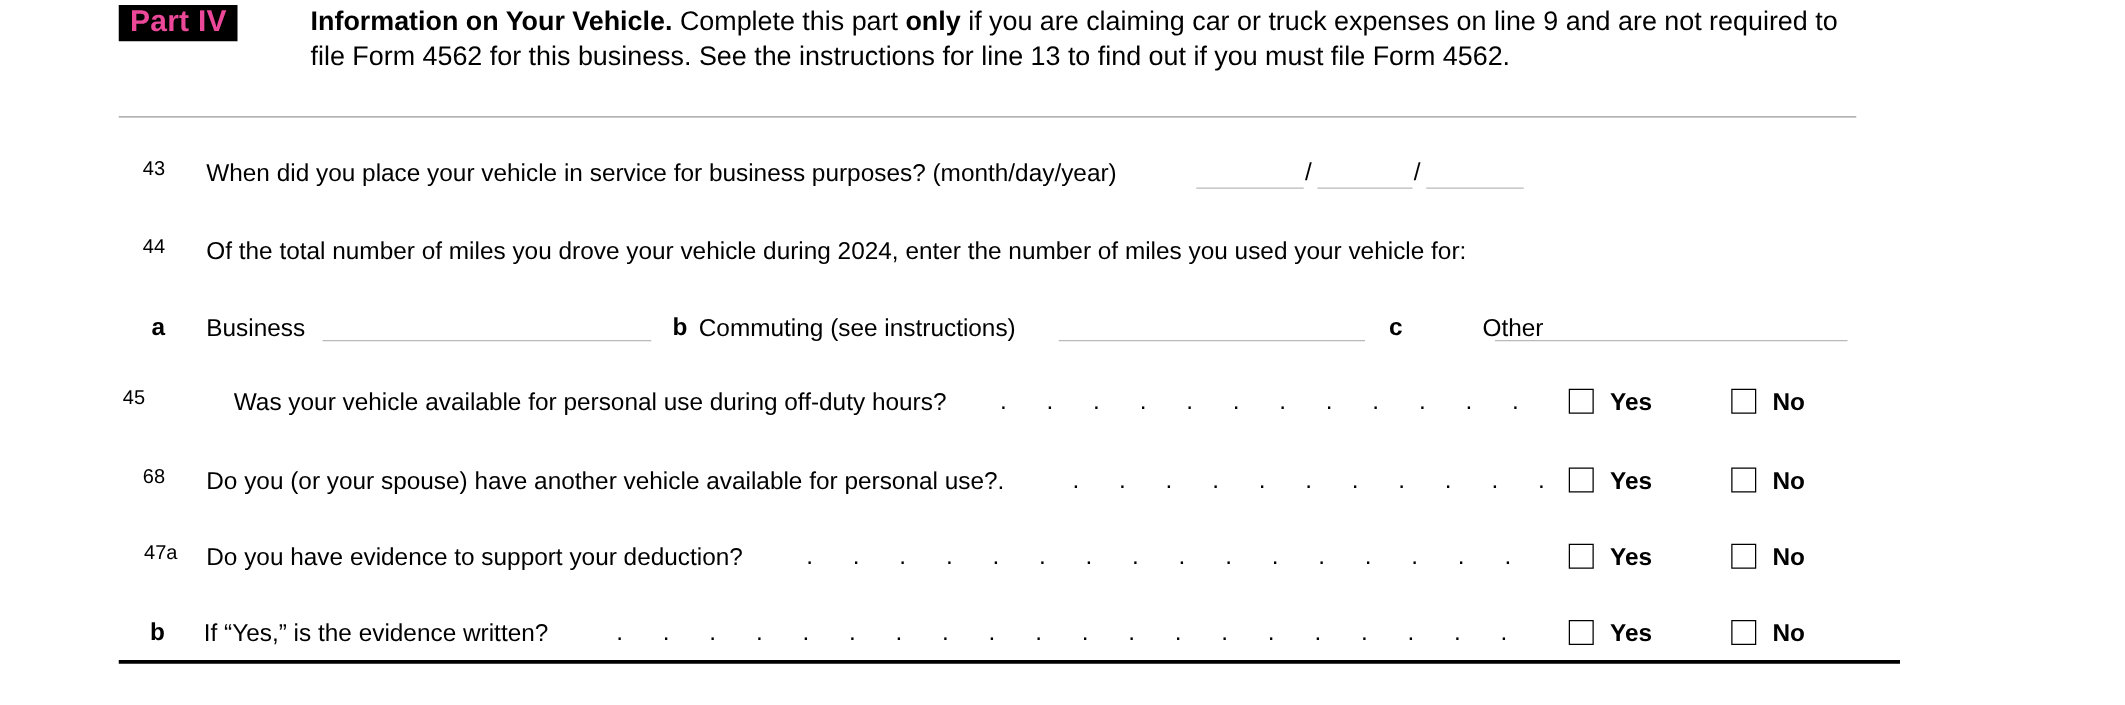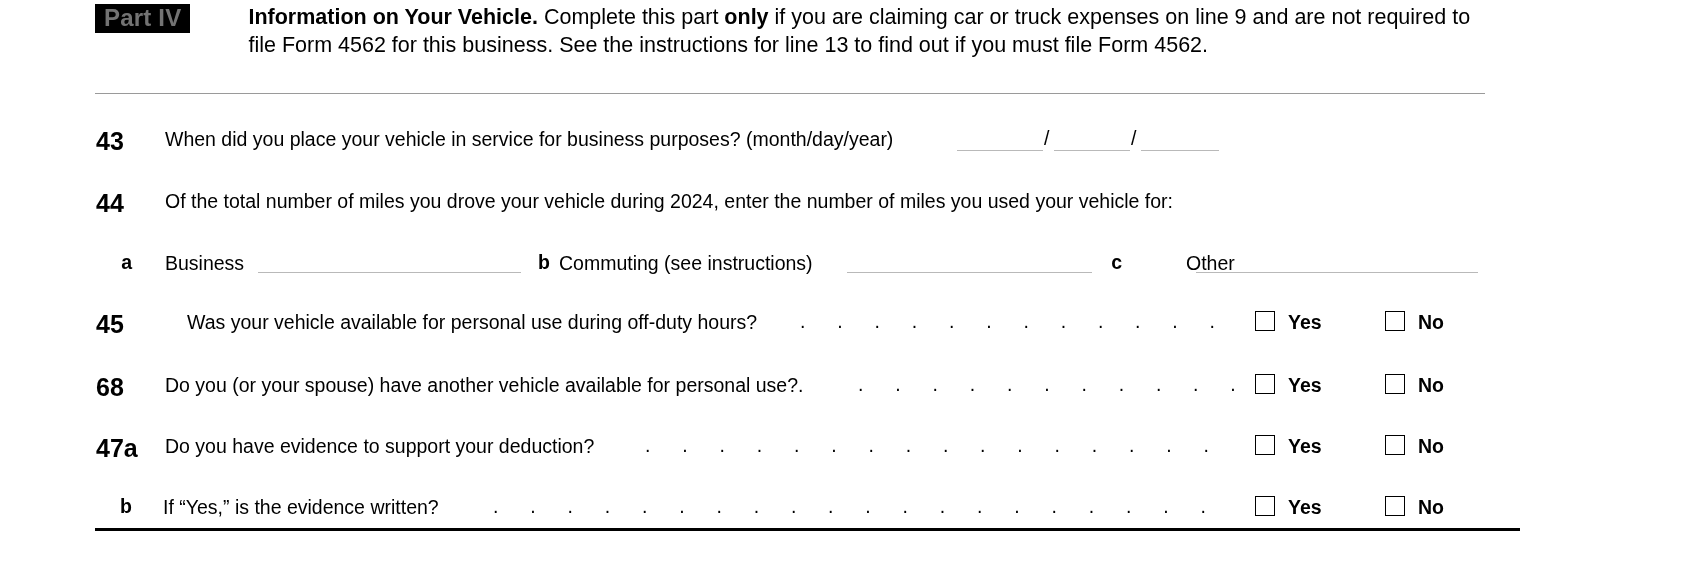--- a/index.html
+++ b/index.html
@@ -28,21 +28,21 @@
   .part-header {
     position: absolute;
     left: 95px;
     top: 4px;
     width: 1385px;
     display: flex;
     align-items: flex-start;
   }
   .part-badge {
     background: #000000;
-    color: #737373;
+    color: #ec4899;
     font-weight: bold;
     font-size: 24px;
     line-height: 1.05;
     letter-spacing: 0.2px;
     padding: 1px 9px 3px 9px;
     white-space: nowrap;
     flex: 0 0 auto;
   }
   .part-title-block {
     margin-left: 58px;
@@ -73,23 +73,23 @@
 
   
   .line {
     position: absolute;
     font-size: 19.5px;
     line-height: 24px;
     white-space: nowrap;
   }
   .line-no {
     position: absolute;
-    font-weight: bold;
-    font-size: 25px;
-    text-align: left;
+    font-weight: normal;
+    font-size: 16px;
+    text-align: right;
   }
   .sub-no {
     position: absolute;
     font-weight: bold;
     font-size: 19.5px;
     text-align: right;
   }
 
   
   .blank {
@@ -158,21 +158,21 @@
   <div class="blank" style="left:258px; top:272px; width:263px;"></div>
 
   <div class="sub-no" style="left:534px; top:251px; width:16px;">b</div>
   <div class="line" style="left:559px; top:251px;">Commuting (see instructions)</div>
   <div class="blank" style="left:847px; top:272px; width:245px;"></div>
 
   <div class="sub-no" style="left:1106px; top:251px; width:16px;">c</div>
   <div class="line" style="left:1186px; top:251px;">Other</div>
   <div class="blank" style="left:1196px; top:272px; width:282px;"></div>
 
-  <div class="line-no" style="left:96px; top:310px; width:36px;">45</div>
+  <div class="line-no" style="left:80px; top:310px; width:36px;">45</div>
   <div class="line" style="left:165px; top:310px;margin-left:22px;">Was your vehicle available for personal use during off-duty hours?</div>
   <div class="leader" style="left:800px; top:310px; width:436px;">.  .  .  .  .  .  .  .  .  .  .  .  .  .  .  .</div>
   <div class="ckbox" style="left:1255px; top:311px;"></div>
   <div class="cklabel" style="left:1288px; top:311px;">Yes</div>
   <div class="ckbox" style="left:1385px; top:311px;"></div>
   <div class="cklabel" style="left:1418px; top:311px;">No</div>
 
   <div class="line-no" style="left:96px; top:373px; width:36px;">68</div>
   <div class="line" style="left:165px; top:373px;">Do you (or your spouse) have another vehicle available for personal use?.</div>
   <div class="leader" style="left:858px; top:373px; width:380px;">.  .  .  .  .  .  .  .  .  .  .  .  .  .</div>

